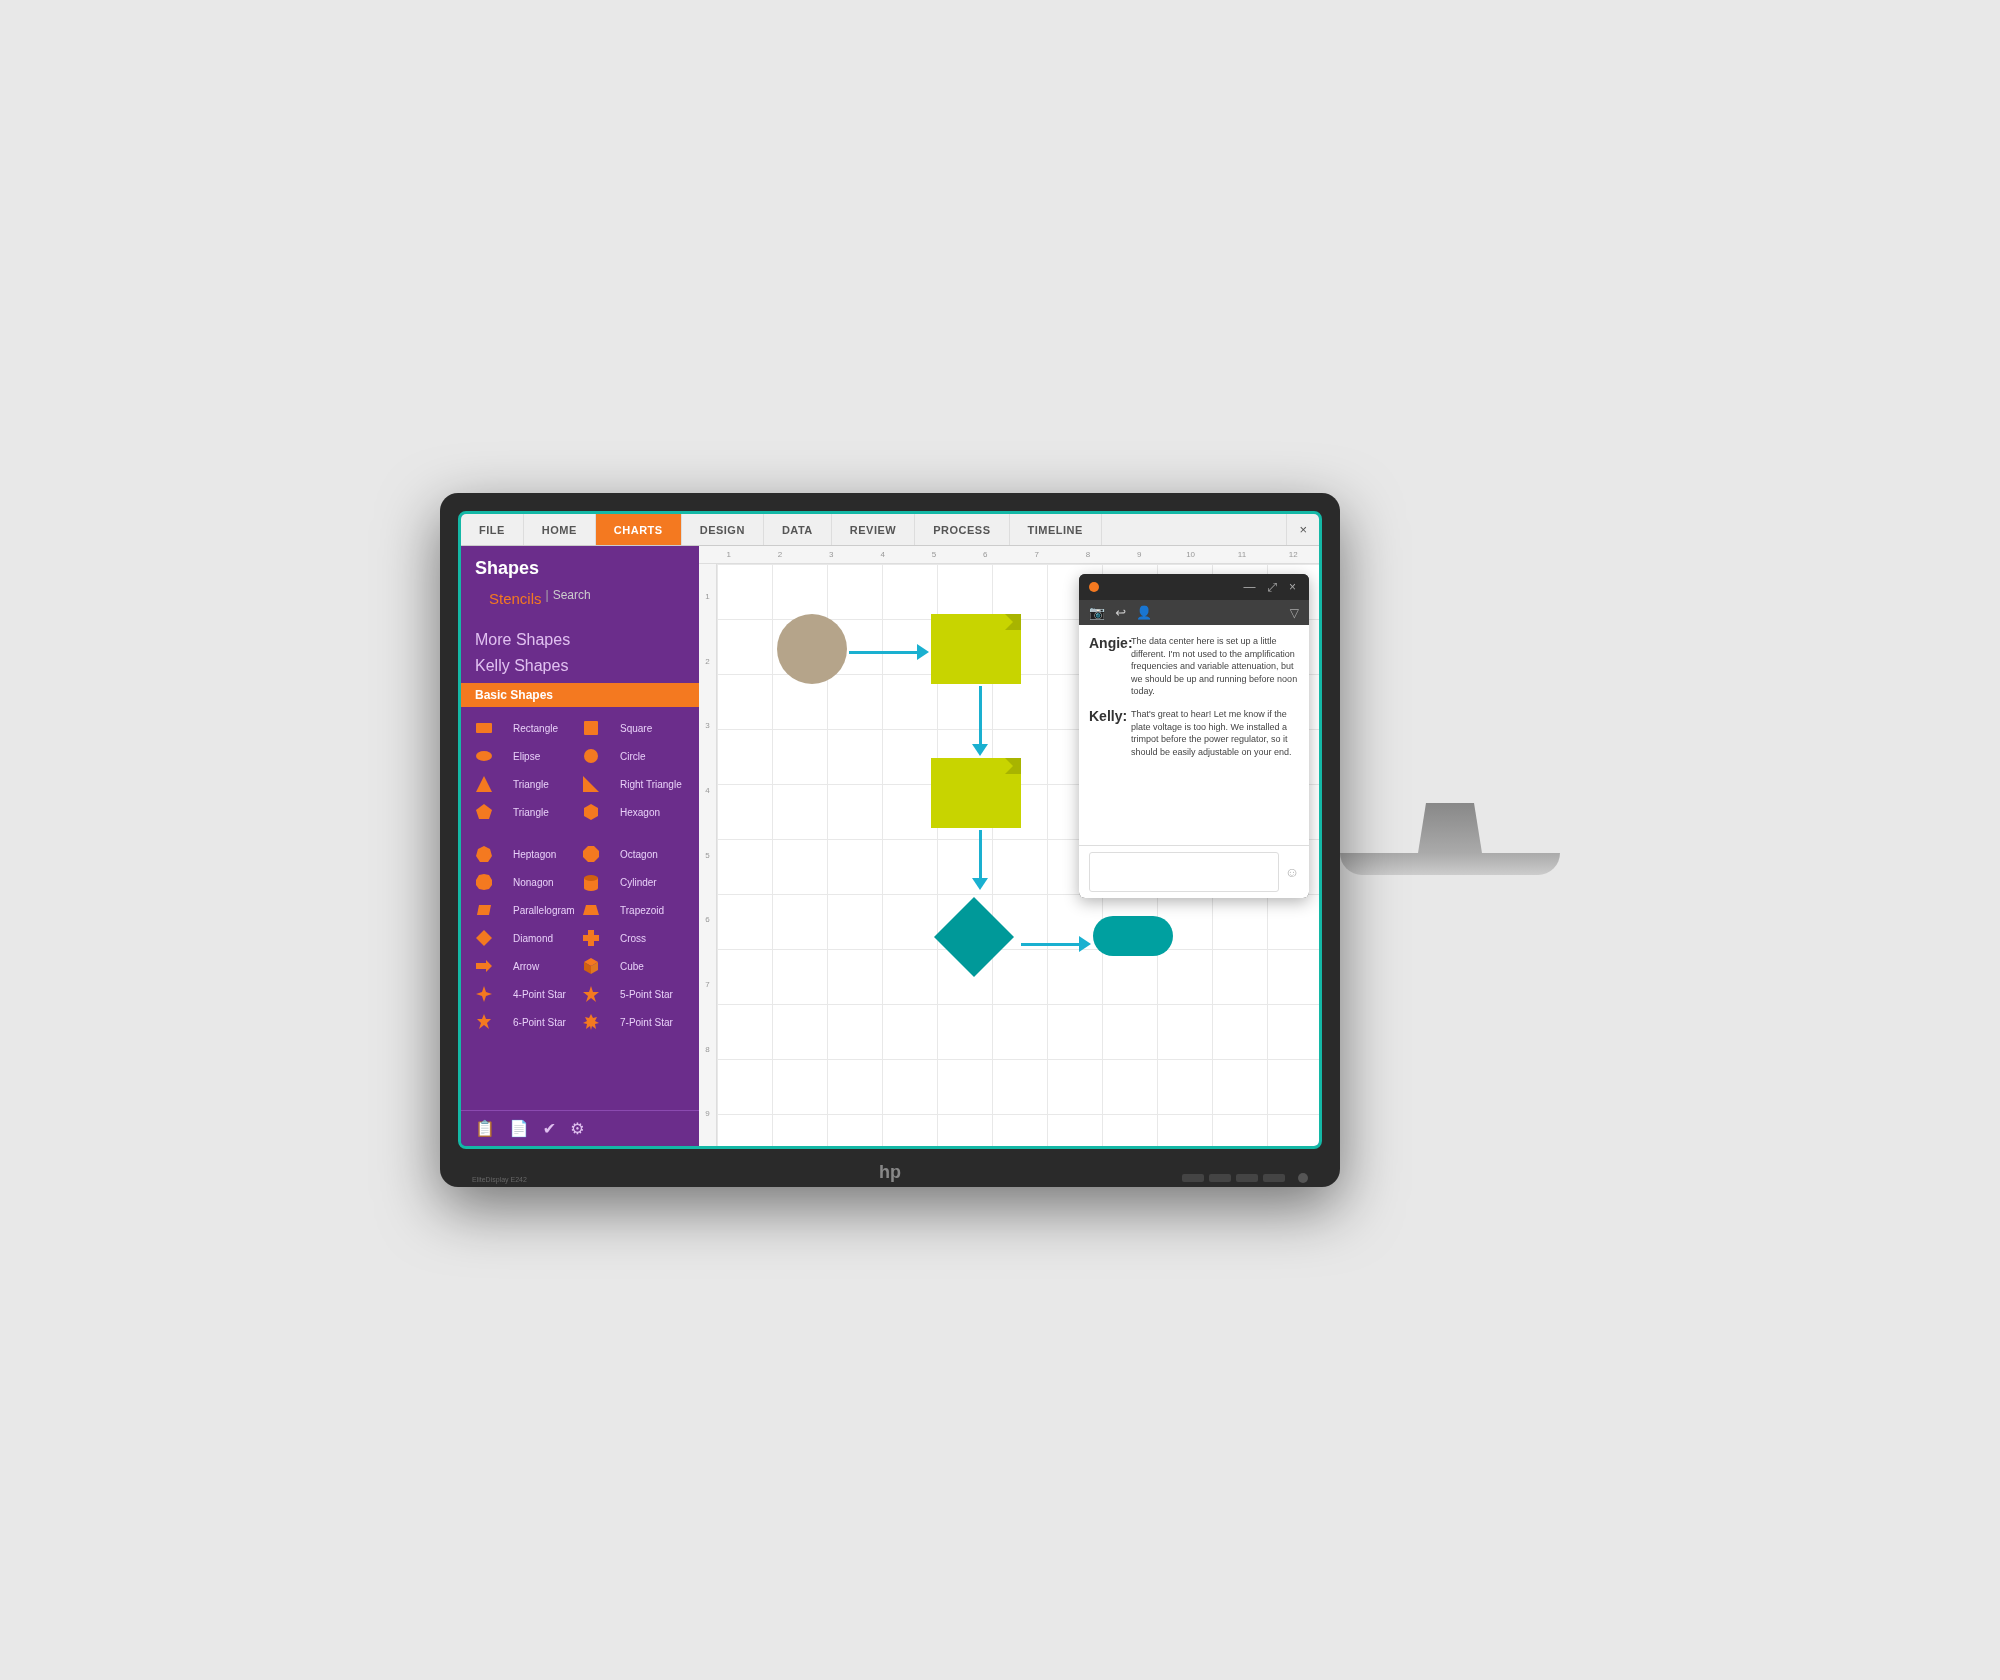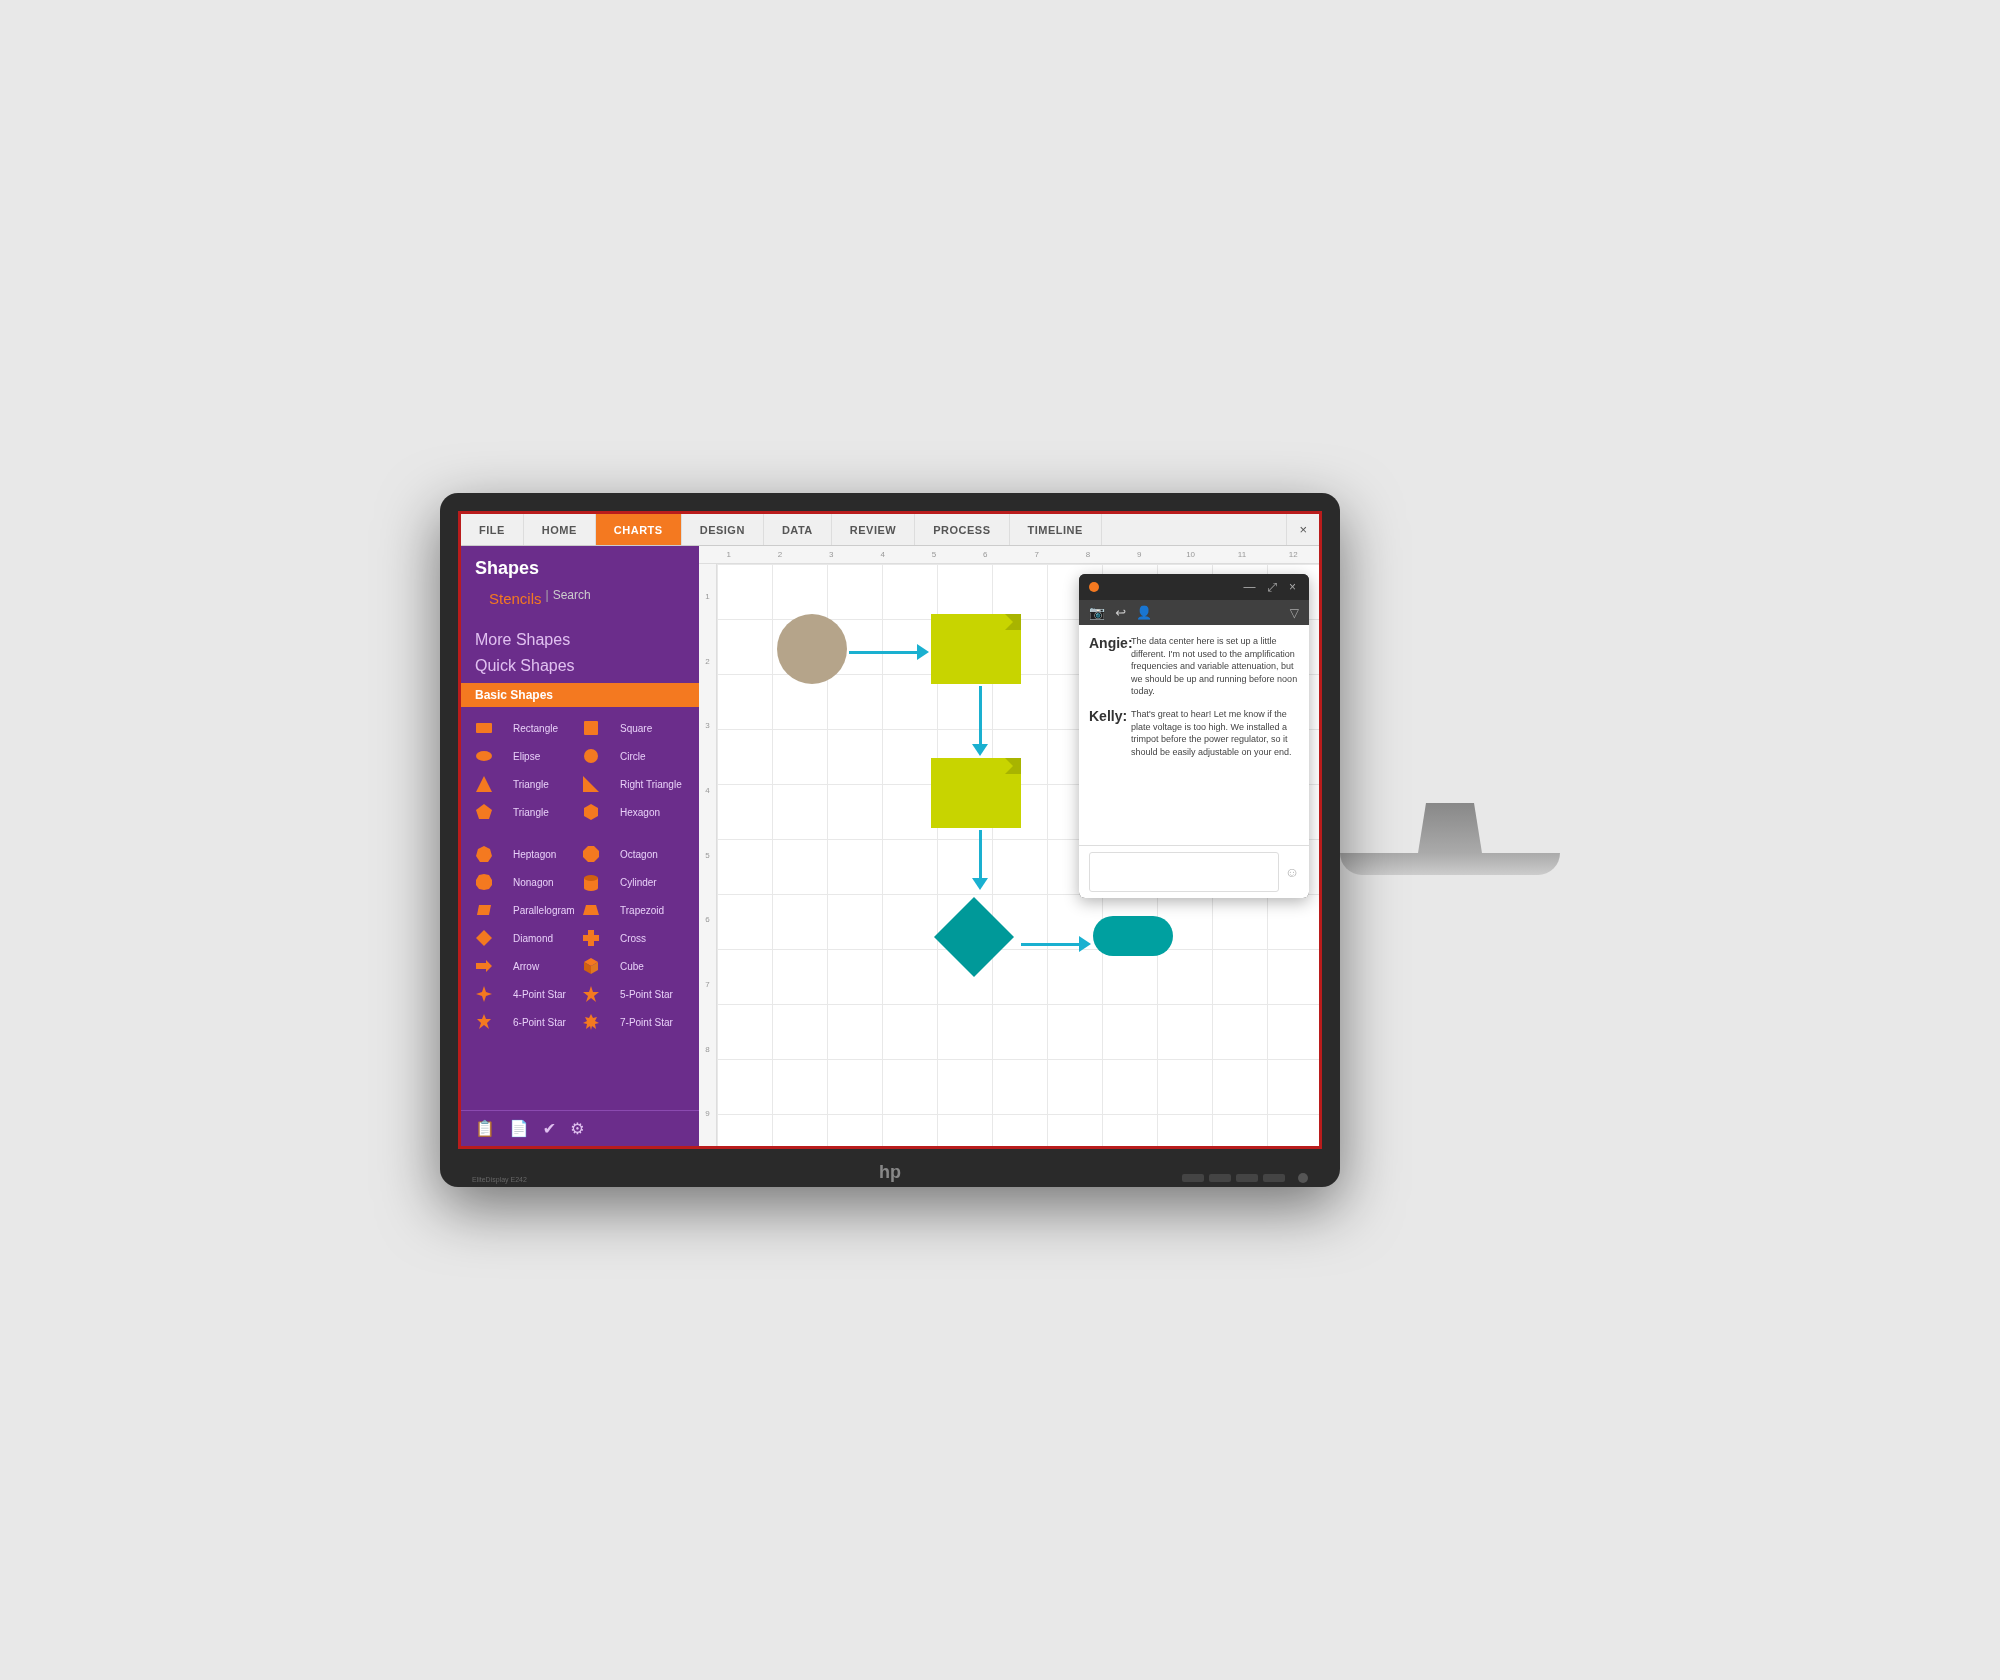--- a/index.html
+++ b/index.html
@@ -15,22 +15,22 @@
     .monitor-outer {
       width: 900px;
       background: #2a2a2a;
       border-radius: 18px;
       padding: 18px 18px 0 18px;
       box-shadow: 0 20px 60px rgba(0,0,0,0.5);
     }
 
     .monitor-screen {
       background: #0369a1;
-      border: 3px solid #b91c1c;
-      border-radius: 0;
+      border: 3px solid #14b8a6;
+      border-radius: 8px;
       overflow: hidden;
       position: relative;
     }
 
     
     .menu-bar {
       display: flex;
       background: #f0f0f0;
       border-bottom: 1px solid #ccc;
       align-items: stretch;
@@ -508,21 +508,21 @@
         <div class="sidebar-header">
           <div class="sidebar-title">Shapes</div>
           <div class="sidebar-nav">
             <span class="sidebar-nav-link">Stencils</span>
             <span class="sidebar-nav-sep">|</span>
             <span class="sidebar-nav-search">Search</span>
           </div>
         </div>
         <div class="sidebar-section">
           <div class="sidebar-item-plain">More Shapes</div>
-          <div class="sidebar-item-plain">Quick Shapes</div>
+          <div class="sidebar-item-plain">Kelly Shapes</div>
         </div>
         <div class="sidebar-item-active">Basic Shapes</div>
 
         <div class="shapes-grid">
 
           <div class="shape-item">
             <svg class="shape-icon" viewBox="0 0 18 18">
                 <rect x="1" y="4" width="16" height="10" fill="#f47920" rx="1"></rect>
               </svg>
             <span>Rectangle</span>

